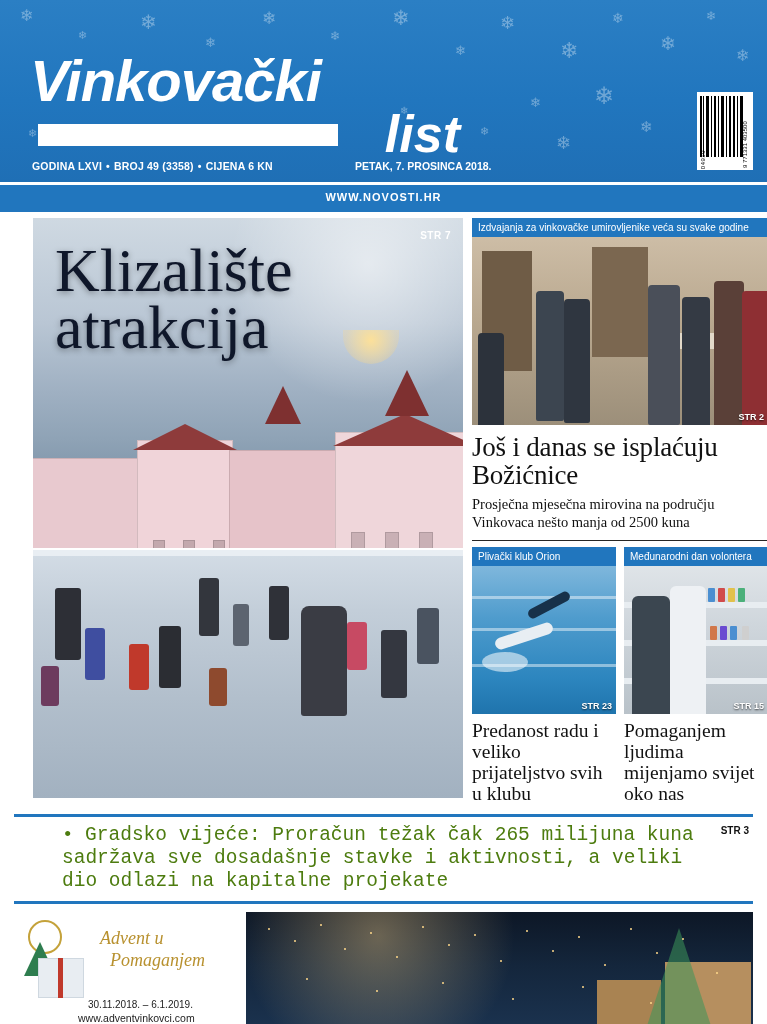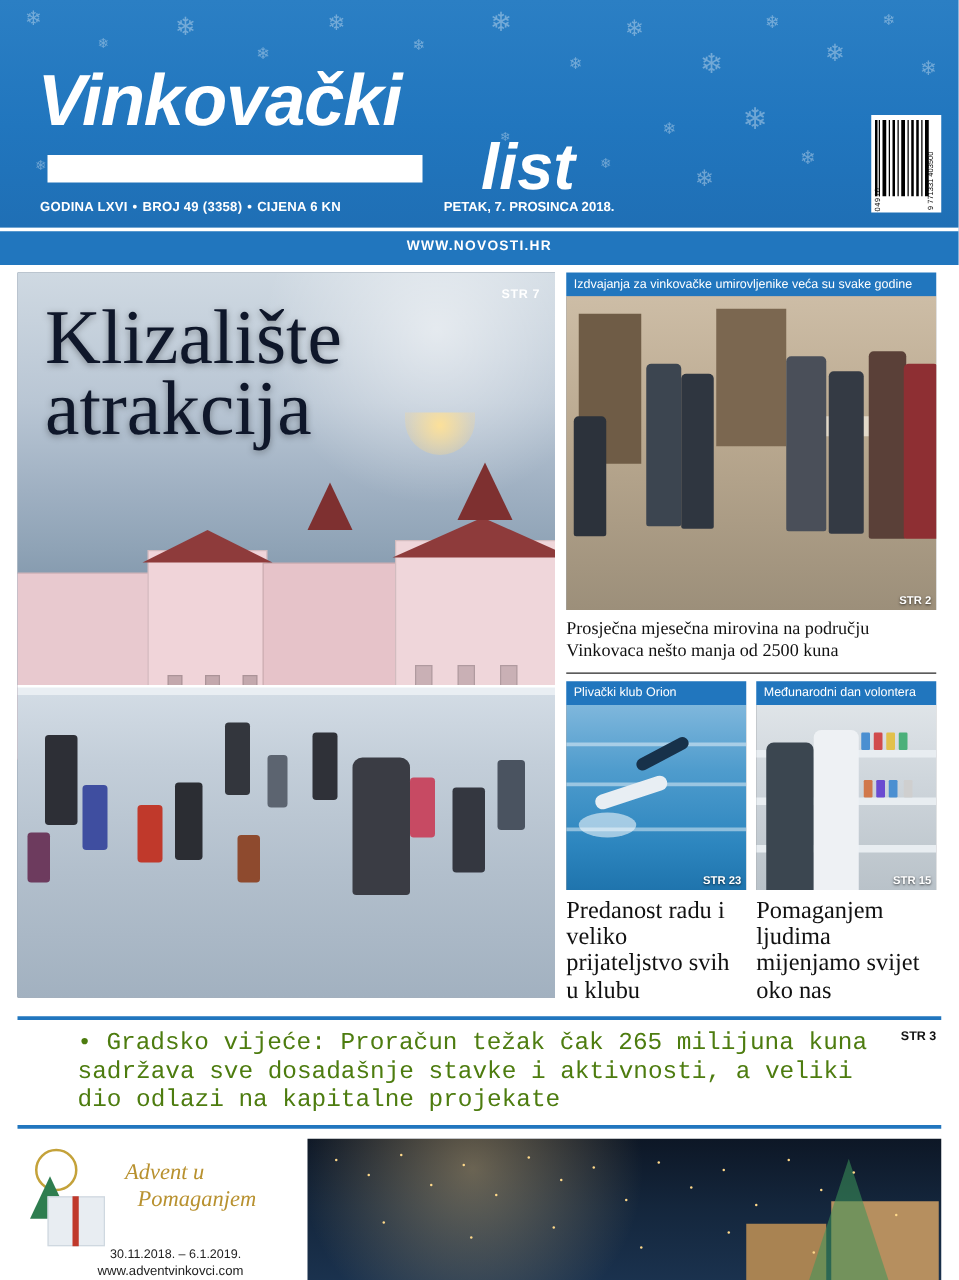--- a/index.html
+++ b/index.html
@@ -69,21 +69,21 @@
   .webband {
     height:26px; background:#2176be; border-top:3px solid #ffffff;
     display:flex; align-items:center; justify-content:center;
     font-family:"Liberation Sans", sans-serif; font-weight:700; font-size:11px;
     color:#ffffff; letter-spacing:1px;
   }
   .rule-blue { height:4px; background:#2176be; }
 
   
   .content { position:relative; padding:6px 14px 0 14px; }
-  .row-top { display:flex; gap:9px; }
+  .row-top { display:flex; gap:9px;margin-left:19px; }
 
   .col-left { width:430px; }
   .col-right { width:296px; }
 
   
   .lead {
     position:relative; width:430px; height:580px; overflow:hidden;
     background:#6b7f93;
   }
   .lead-sky {
@@ -124,21 +124,21 @@
     background:#2176be; color:#ffffff;
     font-family:"Liberation Sans", sans-serif; font-size:10px; font-weight:400;
     padding:4px 6px 4px 6px; line-height:1.1;
   }
   .photo { position:relative; overflow:hidden; background:#8a8f94; }
   .photo .str {
     position:absolute; right:4px; bottom:3px;
     font-family:"Liberation Sans", sans-serif; font-size:9px; font-weight:700;
     color:#ffffff; text-shadow:0 1px 2px rgba(0,0,0,.7);
   }
-  .photo-top { width:296px; height:251px; }
+  .photo-top { width:296px; height:188px; }
   .pt-wall { position:absolute; inset:0; background:linear-gradient(180deg,#cdbda6 0%, #b9a88f 45%, #9c8f7a 100%); }
   .pt-door { position:absolute; background:#6d5b45; }
   .pt-person { position:absolute; border-radius:4px 4px 2px 2px; }
 
   .head2 {
     font-family:"Liberation Serif", serif;
     font-size:27px; line-height:1.04; font-weight:400; color:#111;
     margin-top:8px; letter-spacing:-.2px;
   }
   .deck {
@@ -355,20 +355,21 @@
             <div class="pt-door" style="left:196px;top:96px;width:100px;height:16px;background:#e2d9c9;"></div>
             <div class="pt-person" style="left:64px;top:54px;width:28px;height:130px;background:#3c4550;"></div>
             <div class="pt-person" style="left:92px;top:62px;width:26px;height:124px;background:#2f3640;"></div>
             <div class="pt-person" style="left:176px;top:48px;width:32px;height:140px;background:#4a4f59;"></div>
             <div class="pt-person" style="left:210px;top:60px;width:28px;height:130px;background:#343a44;"></div>
             <div class="pt-person" style="left:242px;top:44px;width:30px;height:150px;background:#5a4038;"></div>
             <div class="pt-person" style="left:270px;top:54px;width:28px;height:140px;background:#8e2f33;"></div>
             <div class="pt-person" style="left:6px;top:96px;width:26px;height:96px;background:#2c323b;"></div>
             <div class="str">STR 2</div>
           </div>
+          <div class="head2">Još i danas se isplaćuju Božićnice</div>
           <div class="deck">Prosječna mjesečna mirovina na području Vinkovaca nešto manja od 2500 kuna</div>
         </div>
 
         <div class="hr-thin"></div>
 
         <div class="two-col">
 
           <div class="sub-col">
             <div class="kicker">Plivački klub Orion</div>
             <div class="photo photo-sm">

